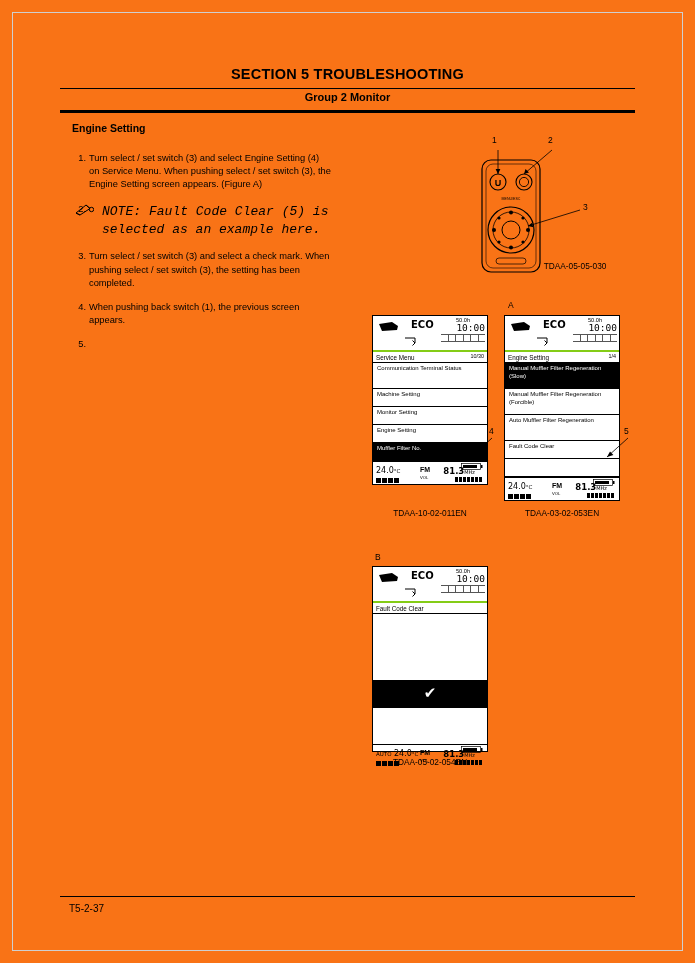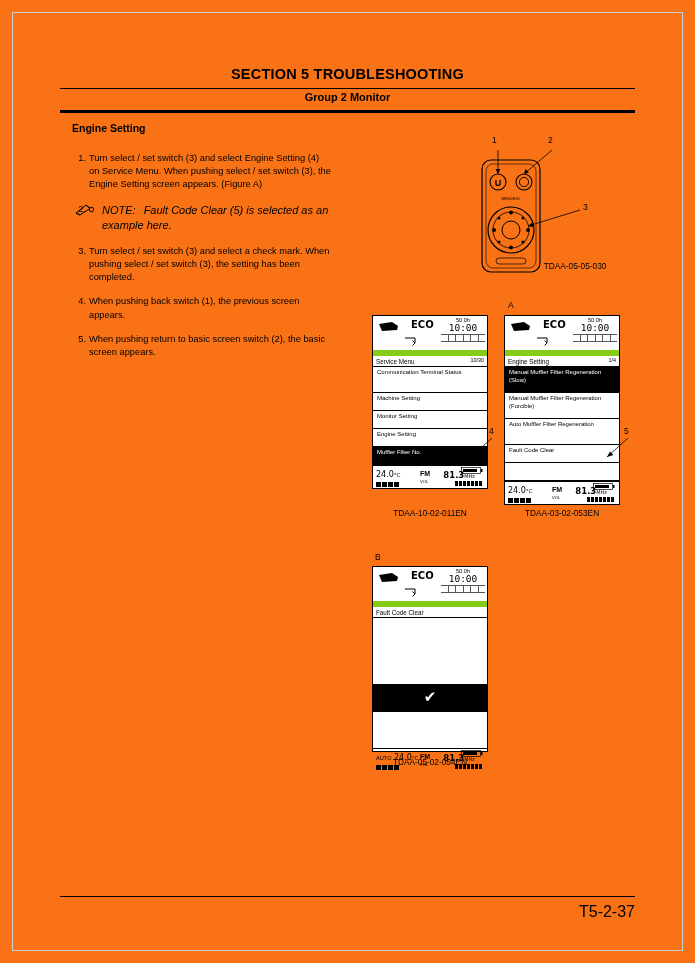--- a/index.html
+++ b/index.html
@@ -83,24 +83,25 @@
   }
   .step .num {
     position: absolute;
     left: 0; top: 0;
     width: 14px;
     text-align: right;
   }
   .note {
     position: relative;
     padding-left: 30px;
-    font-size: 11px;
+    font-size: 13px;
     line-height: 1.42;
     font-style: italic;
     margin-bottom: 11px;
+    font-family: Liberation Mono, monospace;
   }
   .note .note-label {
     font-style: italic;
   }
   .pencil {
     position: absolute;
     left: 2px; top: 1px;
     width: 20px;
     height: 12px;
   }
@@ -120,21 +121,21 @@
   
   .screen {
     position: absolute;
     width: 116px;
     border: 1px solid #000;
     background: #fff;
     box-sizing: border-box;
   }
   .scr-top {
     height: 34px;
-    border-bottom: 6px solid #84cc16;
+    border-bottom: 2px solid #84cc16;
     position: relative;
   }
   .scr-eco {
     position: absolute;
     left: 38px; top: 3px;
     font-size: 10px;
     font-weight: bold;
     font-family: "DejaVu Sans", sans-serif;
   }
   .scr-clockbox {
@@ -144,20 +145,21 @@
     text-align: center;
   }
   .scr-hours {
     font-size: 5.6px;
     letter-spacing: 0;
   }
   .scr-time {
     font-size: 9.5px;
     font-family: "DejaVu Sans Mono", monospace;
     line-height: 1;
+    text-align: right;
   }
   .scr-seg {
     margin-top: 1px;
     height: 6px;
     border: 0.5px solid #555;
     border-left: none; border-right: none;
     display: flex;
   }
   .scr-seg div {
     flex: 1;
@@ -276,24 +278,24 @@
   }
   .footer-hr {
     position: absolute;
     left: 60px; top: 896px;
     width: 575px;
     height: 1px;
     background: #000;
   }
   .page-num {
     position: absolute;
-    left: 60px; top: 903px;
+    left: 69px; top: 903px;
     width: 575px;
-    text-align: right;
-    font-size: 16px;
+    text-align: left;
+    font-size: 10px;
   }
   svg { display: block; }
 </style>
 </head>
 <body>
 
 <div class="page">
   <div class="page-border"></div>
 
   <div class="doc-title">SECTION 5 TROUBLESHOOTING</div>
@@ -327,21 +329,20 @@
     <div class="step">
       <span class="num">3.</span>
       <span>Turn select / set switch (3) and select a check mark. When pushing select / set switch (3), the setting has been completed.</span>
     </div>
     <div class="step">
       <span class="num">4.</span>
       <span>When pushing back switch (1), the previous screen appears.</span>
     </div>
     <div class="step">
       <span class="num">5.</span>
-      <span>When pushing return to basic screen switch (2), the basic screen appears.</span>
     </div>
 
   </div>
 
   <div class="fig-remote">
     <svg width="190" height="140" viewBox="0 0 190 140">
 
       <rect x="42" y="22" width="58" height="112" rx="9" ry="9" fill="none" stroke="#000" stroke-width="1.2"></rect>
       <rect x="46" y="26" width="50" height="104" rx="7" ry="7" fill="none" stroke="#000" stroke-width="0.6"></rect>
 

